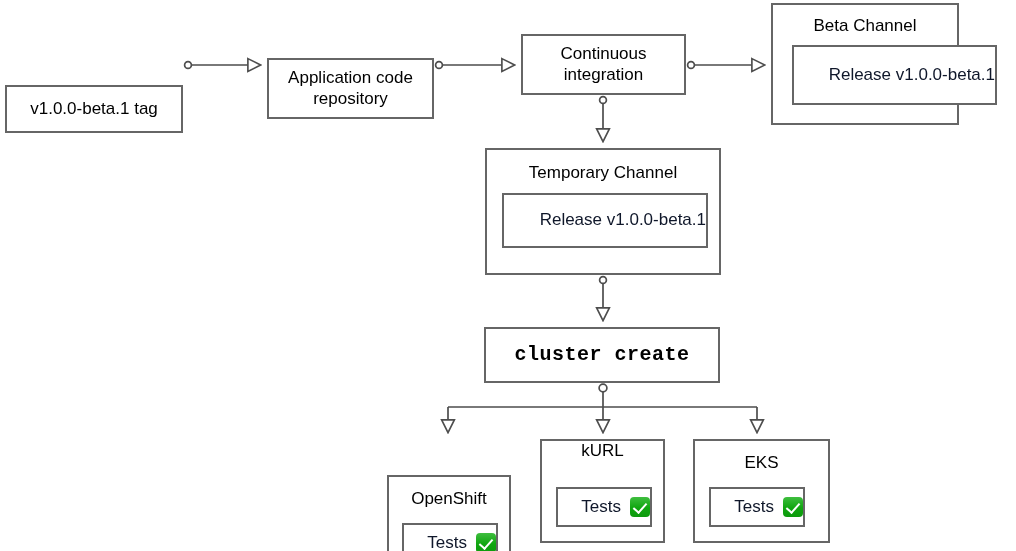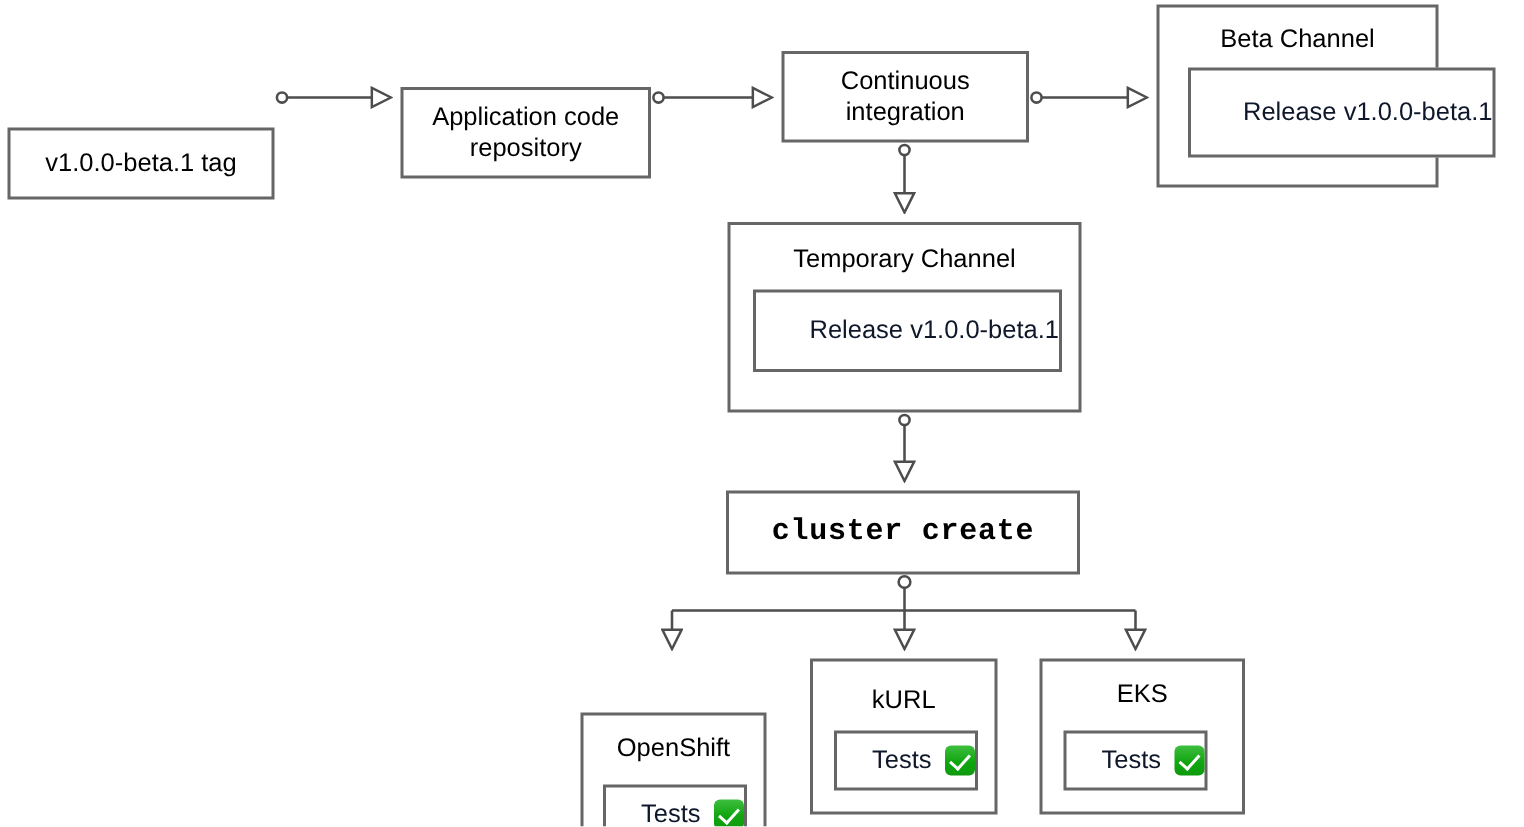--- a/index.html
+++ b/index.html
@@ -170,21 +170,21 @@
     <div class="container-title" style="top:12px;">OpenShift</div>
     <div class="inner-node" style="left:13px; top:46px; width:96px; height:40px;">
       <span class="test-row">
         <span>Tests</span>
         <span class="check-badge"></span>
       </span>
     </div>
   </div>
 
   <div class="node container-node" style="left:540px; top:439px; width:125px; height:104px;">
-    <div class="container-title" style="top:16px;">kURL</div>
+    <div class="container-title" style="top:0;">kURL</div>
     <div class="inner-node" style="left:14px; top:46px; width:96px; height:40px;">
       <span class="test-row">
         <span>Tests</span>
         <span class="check-badge"></span>
       </span>
     </div>
   </div>
 
   <div class="node container-node" style="left:693px; top:439px; width:137px; height:104px;">
     <div class="container-title" style="top:12px;">EKS</div>

